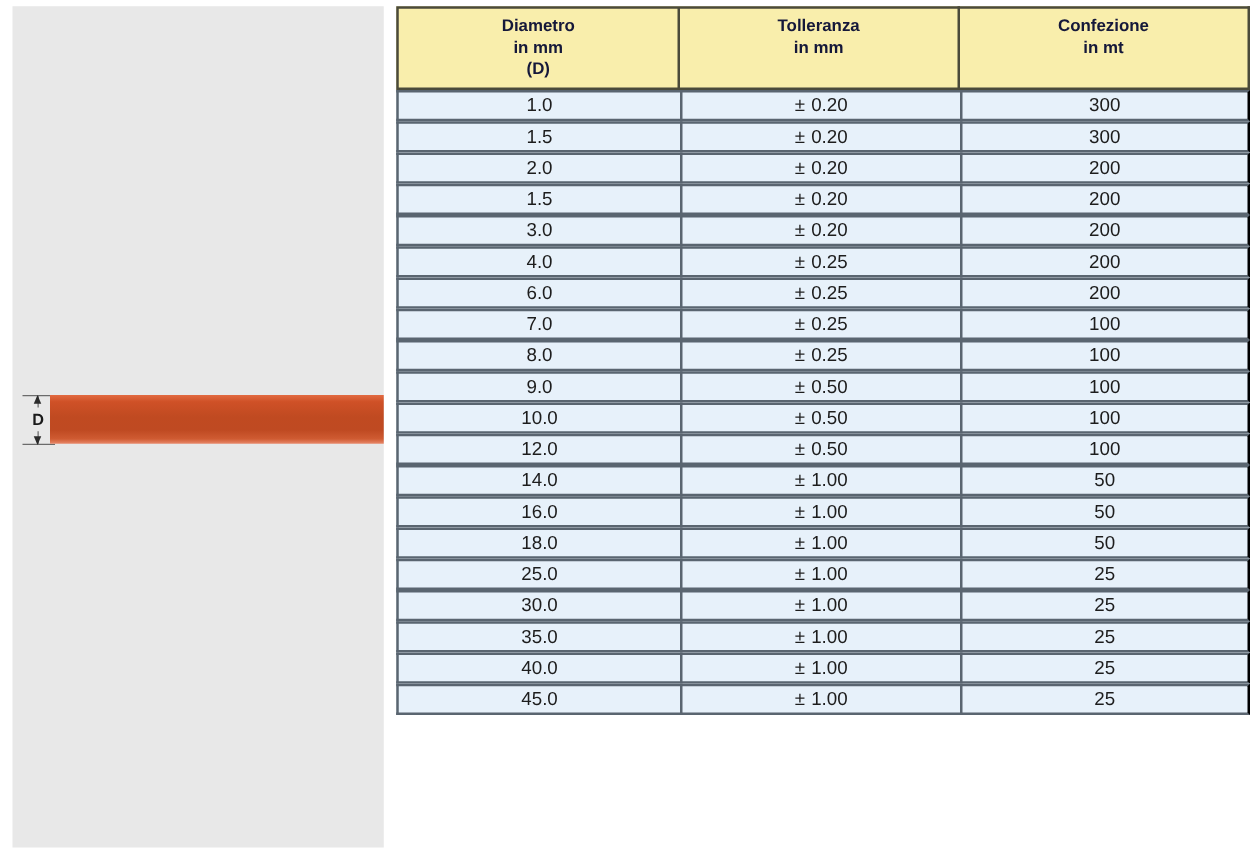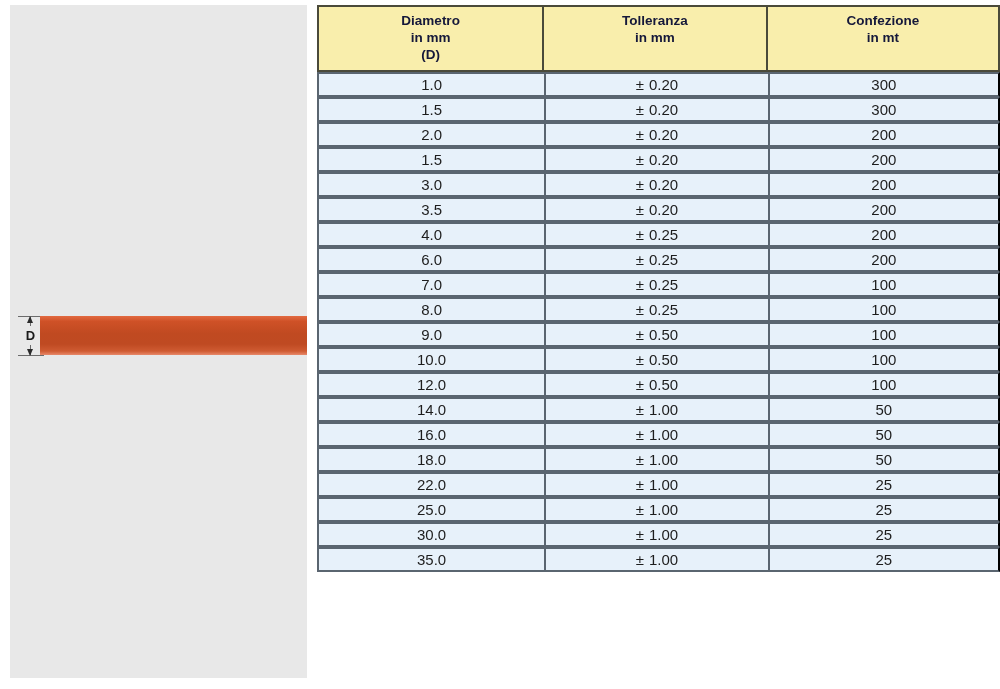--- a/index.html
+++ b/index.html
@@ -220,25 +220,20 @@
         <td class="cell-diametro">1.5</td>
         <td class="cell-tolleranza"><span class="pm-symbol">±</span><span>0.20</span></td>
         <td class="cell-confezione">200</td>
       </tr>
       <tr class="data-row">
         <td class="cell-diametro">3.0</td>
         <td class="cell-tolleranza"><span class="pm-symbol">±</span><span>0.20</span></td>
         <td class="cell-confezione">200</td>
       </tr>
       <tr class="data-row">
-        <td class="cell-diametro">3.5</td>
-        <td class="cell-tolleranza"><span class="pm-symbol">±</span><span>0.20</span></td>
-        <td class="cell-confezione">200</td>
-      </tr>
-      <tr class="data-row">
         <td class="cell-diametro">4.0</td>
         <td class="cell-tolleranza"><span class="pm-symbol">±</span><span>0.25</span></td>
         <td class="cell-confezione">200</td>
       </tr>
       <tr class="data-row">
         <td class="cell-diametro">6.0</td>
         <td class="cell-tolleranza"><span class="pm-symbol">±</span><span>0.25</span></td>
         <td class="cell-confezione">200</td>
       </tr>
       <tr class="data-row">
@@ -275,33 +270,38 @@
         <td class="cell-diametro">16.0</td>
         <td class="cell-tolleranza"><span class="pm-symbol">±</span><span>1.00</span></td>
         <td class="cell-confezione">50</td>
       </tr>
       <tr class="data-row">
         <td class="cell-diametro">18.0</td>
         <td class="cell-tolleranza"><span class="pm-symbol">±</span><span>1.00</span></td>
         <td class="cell-confezione">50</td>
       </tr>
       <tr class="data-row">
-        <td class="cell-diametro">22.0</td>
-        <td class="cell-tolleranza"><span class="pm-symbol">±</span><span>1.00</span></td>
-        <td class="cell-confezione">25</td>
-      </tr>
-      <tr class="data-row">
         <td class="cell-diametro">25.0</td>
         <td class="cell-tolleranza"><span class="pm-symbol">±</span><span>1.00</span></td>
         <td class="cell-confezione">25</td>
       </tr>
       <tr class="data-row">
         <td class="cell-diametro">30.0</td>
         <td class="cell-tolleranza"><span class="pm-symbol">±</span><span>1.00</span></td>
         <td class="cell-confezione">25</td>
       </tr>
       <tr class="data-row">
         <td class="cell-diametro">35.0</td>
+        <td class="cell-tolleranza"><span class="pm-symbol">±</span><span>1.00</span></td>
+        <td class="cell-confezione">25</td>
+      </tr>
+      <tr class="data-row">
+        <td class="cell-diametro">40.0</td>
+        <td class="cell-tolleranza"><span class="pm-symbol">±</span><span>1.00</span></td>
+        <td class="cell-confezione">25</td>
+      </tr>
+      <tr class="data-row">
+        <td class="cell-diametro">45.0</td>
         <td class="cell-tolleranza"><span class="pm-symbol">±</span><span>1.00</span></td>
         <td class="cell-confezione">25</td>
       </tr>
     </tbody>
 </table>
 
 </body></html>

